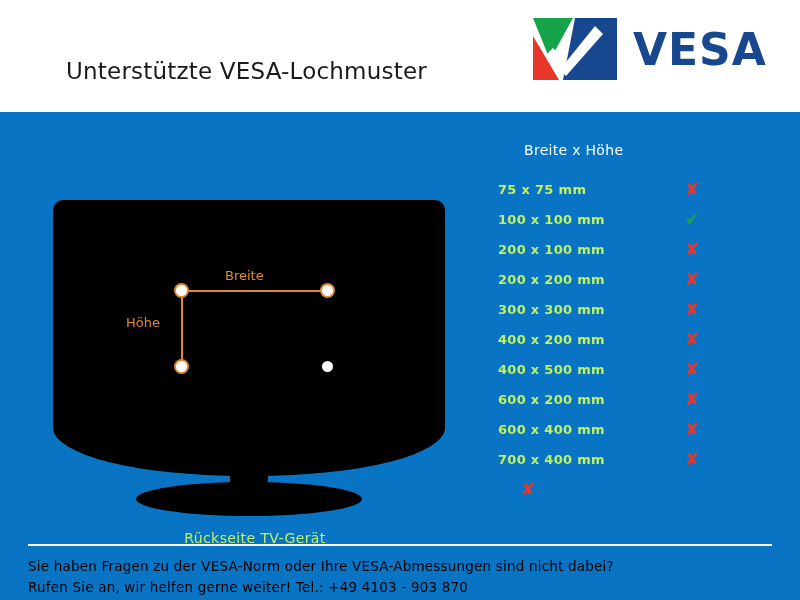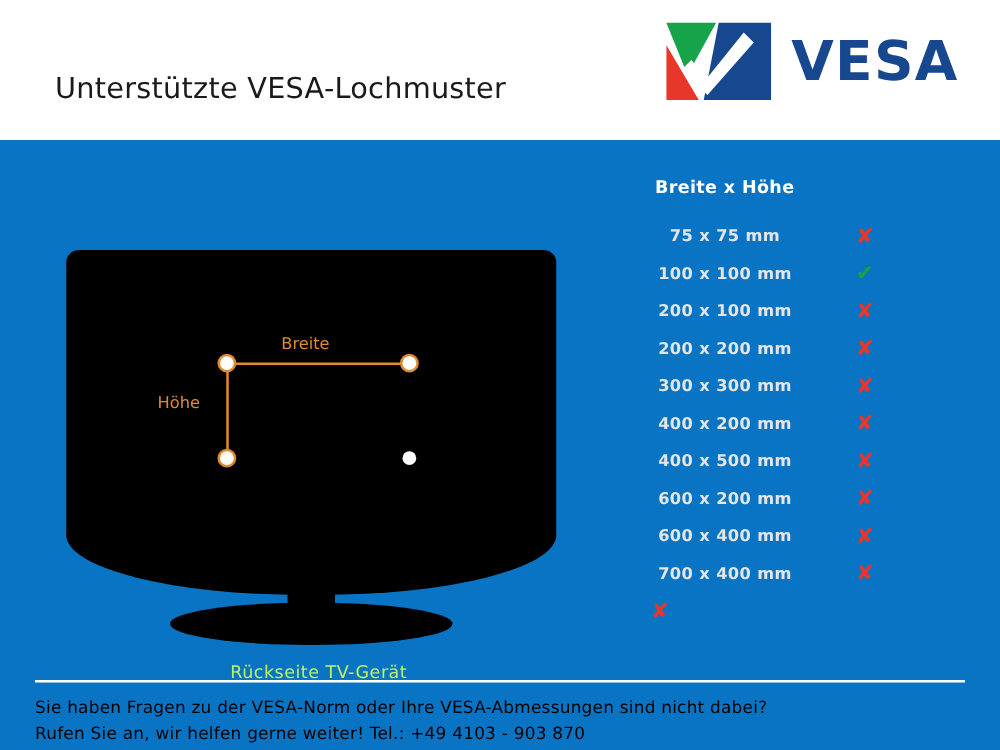--- a/index.html
+++ b/index.html
@@ -22,21 +22,21 @@
   
   #header {
     position: absolute;
     left: 0; top: 0;
     width: 800px;
     height: 112px;
     background: #ffffff;
   }
   #page-title {
     position: absolute;
-    left: 44px;
+    left: 66px;
     top: 58px;
     font-size: 23px;
     color: #1a1a1a;
     letter-spacing: 0.2px;
     white-space: nowrap;
   }
   
   #logo {
     position: absolute;
     left: 533px;
@@ -144,36 +144,36 @@
   }
   
   #table-area {
     position: absolute;
     left: 498px;
     top: 30px;
     width: 270px;
   }
   #table-header {
     font-size: 14px;
-    font-weight: bold;
+    font-weight: normal;
     color: #ffffff;
     letter-spacing: 0.3px;
     margin-left: 26px;
     margin-bottom: 16px;
   }
   .size-row {
     display: flex;
     align-items: center;
     height: 30px;
   }
   .size-label {
     width: 164px;
-    text-align: center;
+    text-align: left;
     font-size: 13px;
-    color: #e5e5e5;
+    color: #bef264;
     letter-spacing: 0.3px;
     font-weight: bold;
   }
   .size-status {
     width: 60px;
     text-align: center;
     font-size: 17px;
     font-weight: bold;
     line-height: 1;
   }

